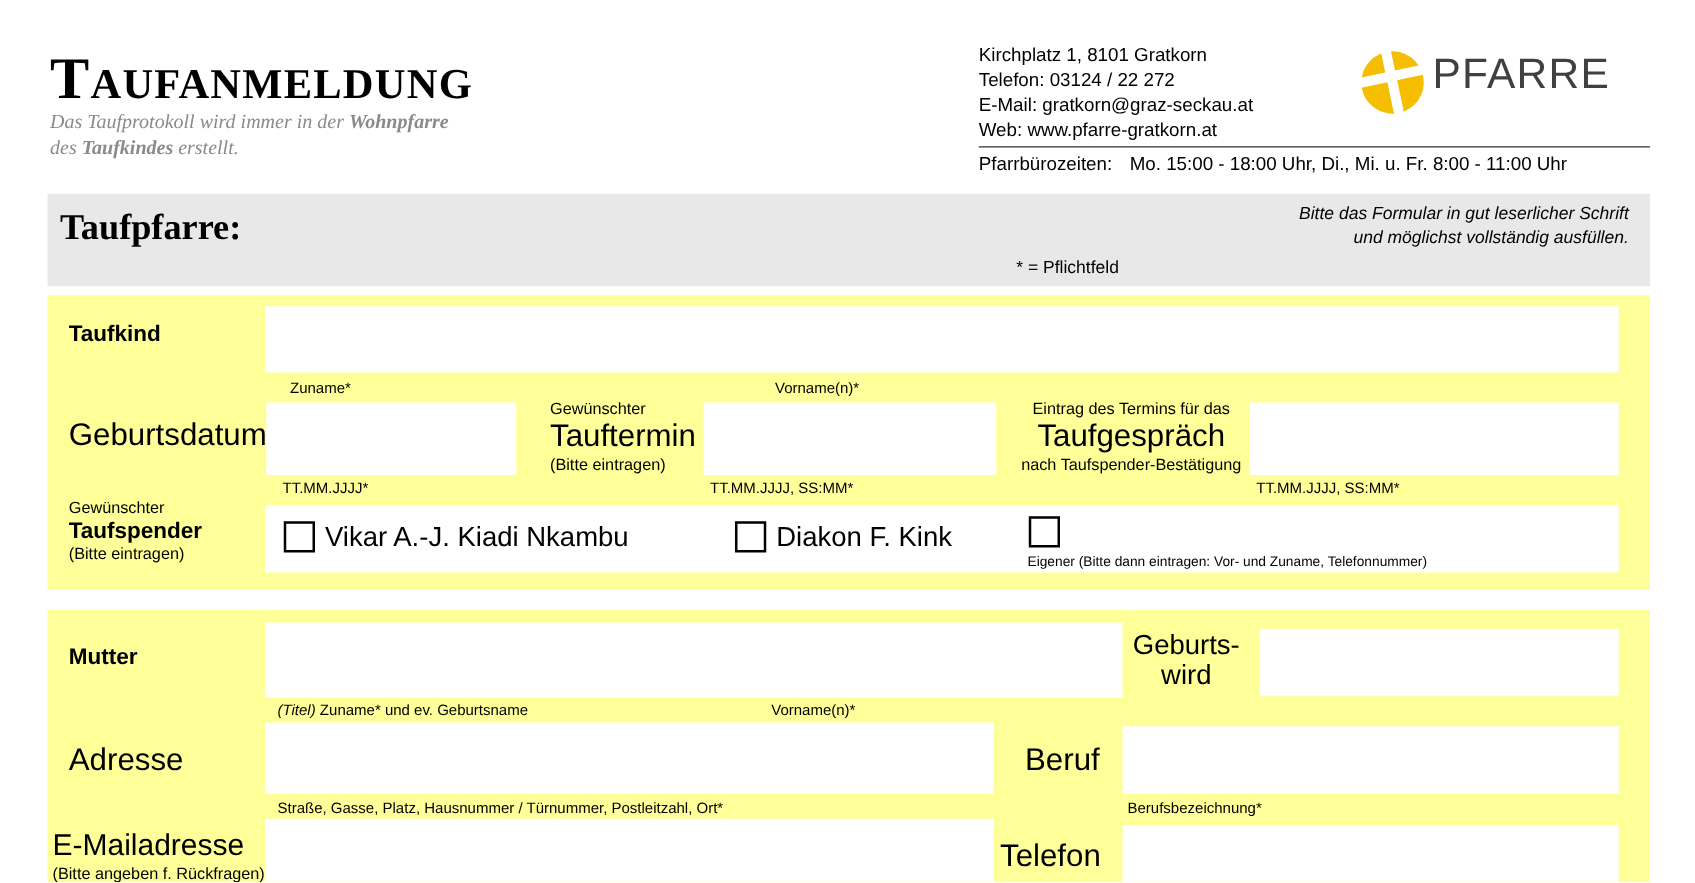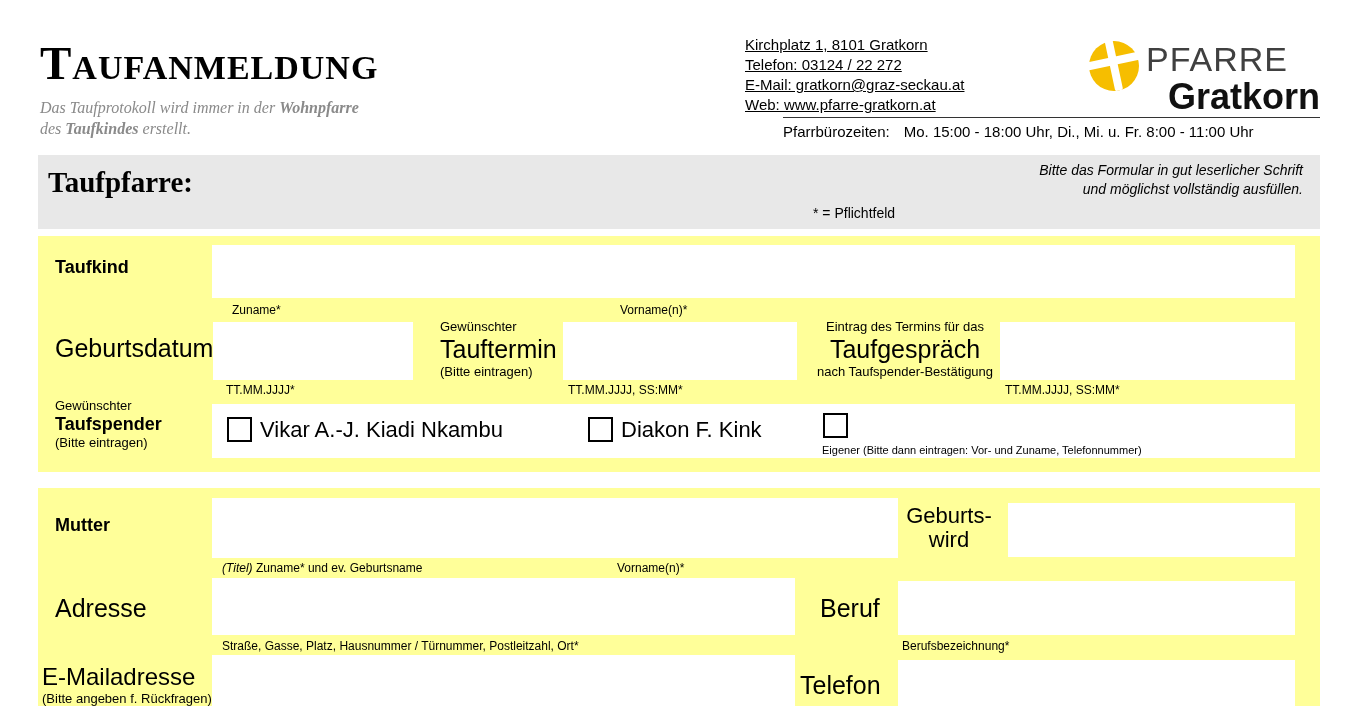--- a/index.html
+++ b/index.html
@@ -10,24 +10,24 @@
   *{box-sizing:border-box;}
   html,body{margin:0;padding:0;background:#fff;}
   .page{position:relative;width:1356px;height:706px;background:#fff;overflow:hidden;
         font-family:"Liberation Sans",sans-serif;color:#000;}
   .abs{position:absolute;}
 
   
   .title{left:40px;top:36px;font-family:"Liberation Serif",serif;font-weight:bold;
          font-size:34px;letter-spacing:1px;text-transform:uppercase;}
   .title::first-letter{font-size:47px;}
-  .subtitle{left:40px;top:97px;font-family:"Liberation Serif",serif;font-style:italic;
+  .subtitle{left:40px;top:87px;font-family:"Liberation Serif",serif;font-style:italic;
             color:#8a8a8a;font-size:16px;line-height:21px;}
   .subtitle b{color:#8a8a8a;}
-  .contact{left:745px;top:35px;font-size:15px;line-height:20px;text-decoration:underline;}
+  .contact{left:783px;top:35px;font-size:15px;line-height:20px;}
   .contact-rule{left:783px;top:117px;width:537px;height:1px;background:#333;}
   .hours{left:783px;top:123px;font-size:15px;}
   .hours .gap{margin-left:14px;}
   .logo-svg{left:1087px;top:37px;width:56px;height:56px;}
   .logo-pfarre{left:1146px;top:40px;font-size:34px;letter-spacing:1px;color:#404040;}
   .logo-gratkorn{right:36px;top:76px;font-size:36px;font-weight:bold;color:#111;}
 
   
   .band{left:38px;top:155px;width:1282px;height:74px;background:var(--band-gray);}
   .band-label{left:48px;top:166px;font-family:"Liberation Serif",serif;font-weight:bold;font-size:29px;}
@@ -120,21 +120,20 @@
   </div>
 
   <svg class="abs logo-svg" viewBox="0 0 56 56" xmlns="http://www.w3.org/2000/svg">
     <circle cx="27" cy="29" r="25" fill="#F6BE00"></circle>
     <g fill="#ffffff" transform="rotate(-12 27 29)">
       <rect x="-3" y="20" width="59" height="8" rx="2"></rect>
       <rect x="23" y="-2" width="8" height="56" rx="2"></rect>
     </g>
   </svg>
   <div class="abs logo-pfarre">PFARRE</div>
-  <div class="abs logo-gratkorn">Gratkorn</div>
 
   <div class="abs band"></div>
   <div class="abs band-label">Taufpfarre:</div>
   <div class="abs field band-input"></div>
   <div class="abs pflichtfeld">* = Pflichtfeld</div>
   <div class="abs band-note">
     <div>Bitte das Formular in gut leserlicher Schrift</div>
     <div>und möglichst vollständig ausfüllen.</div>
   </div>
 

